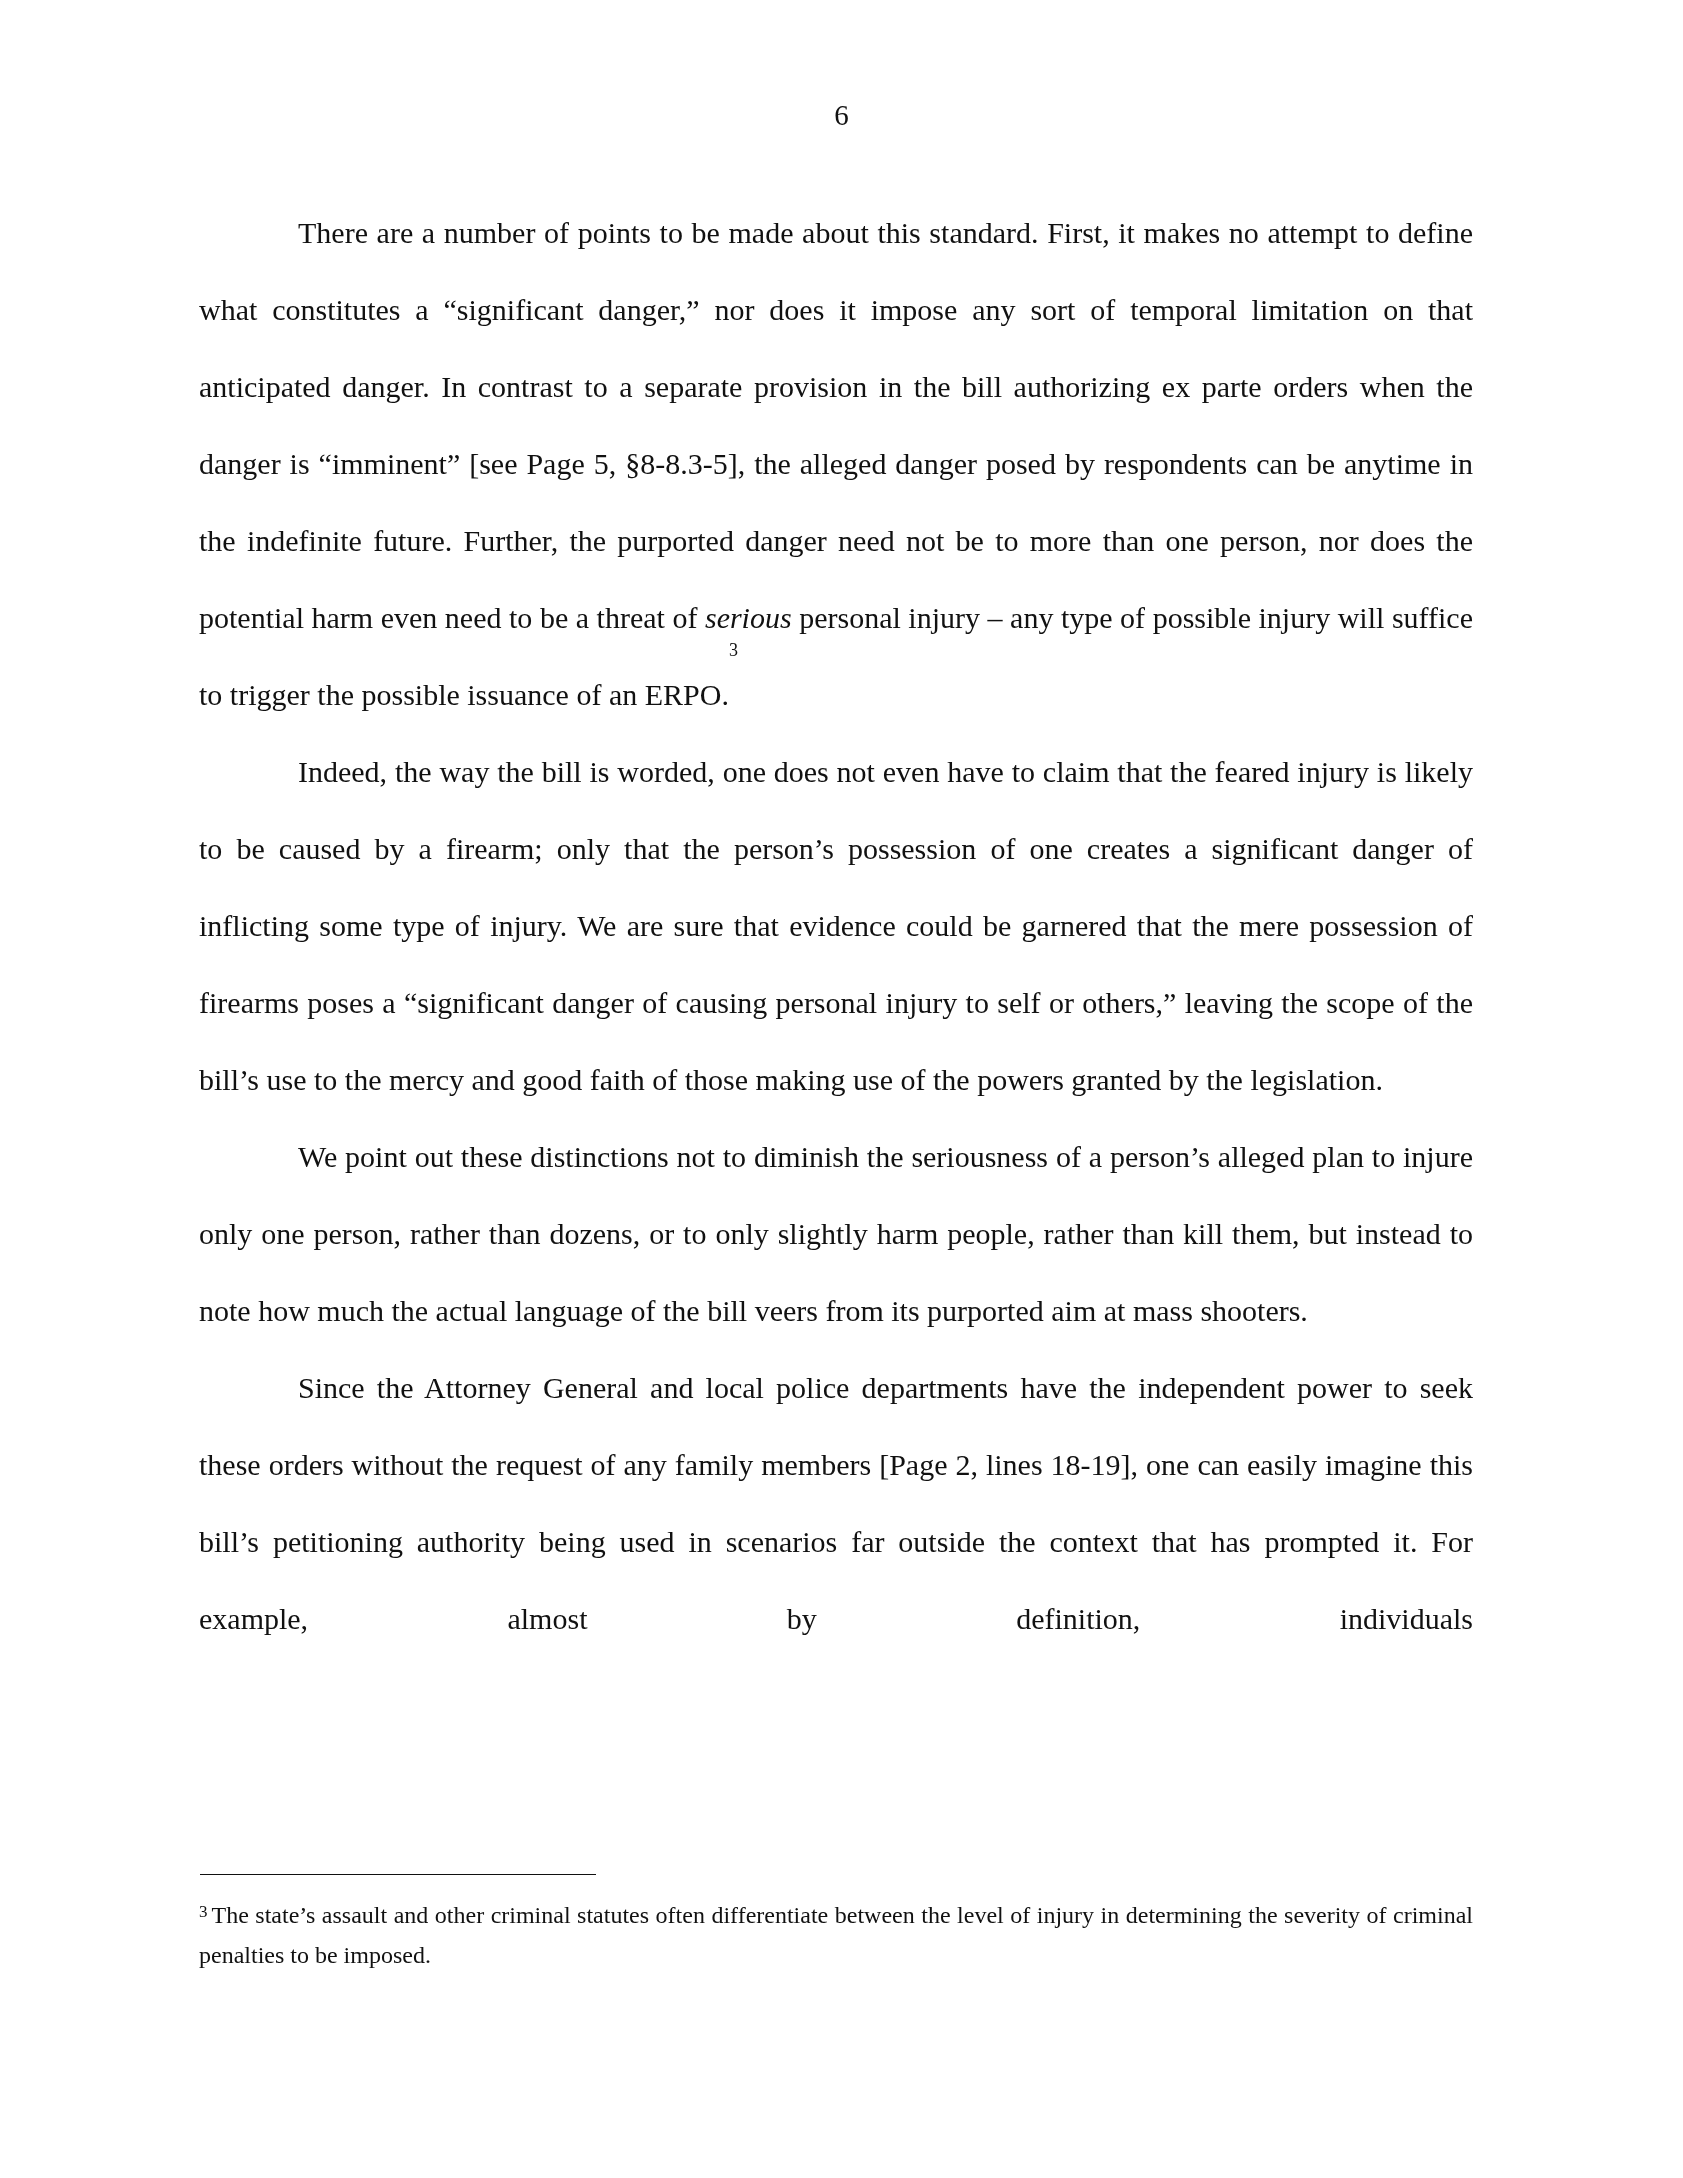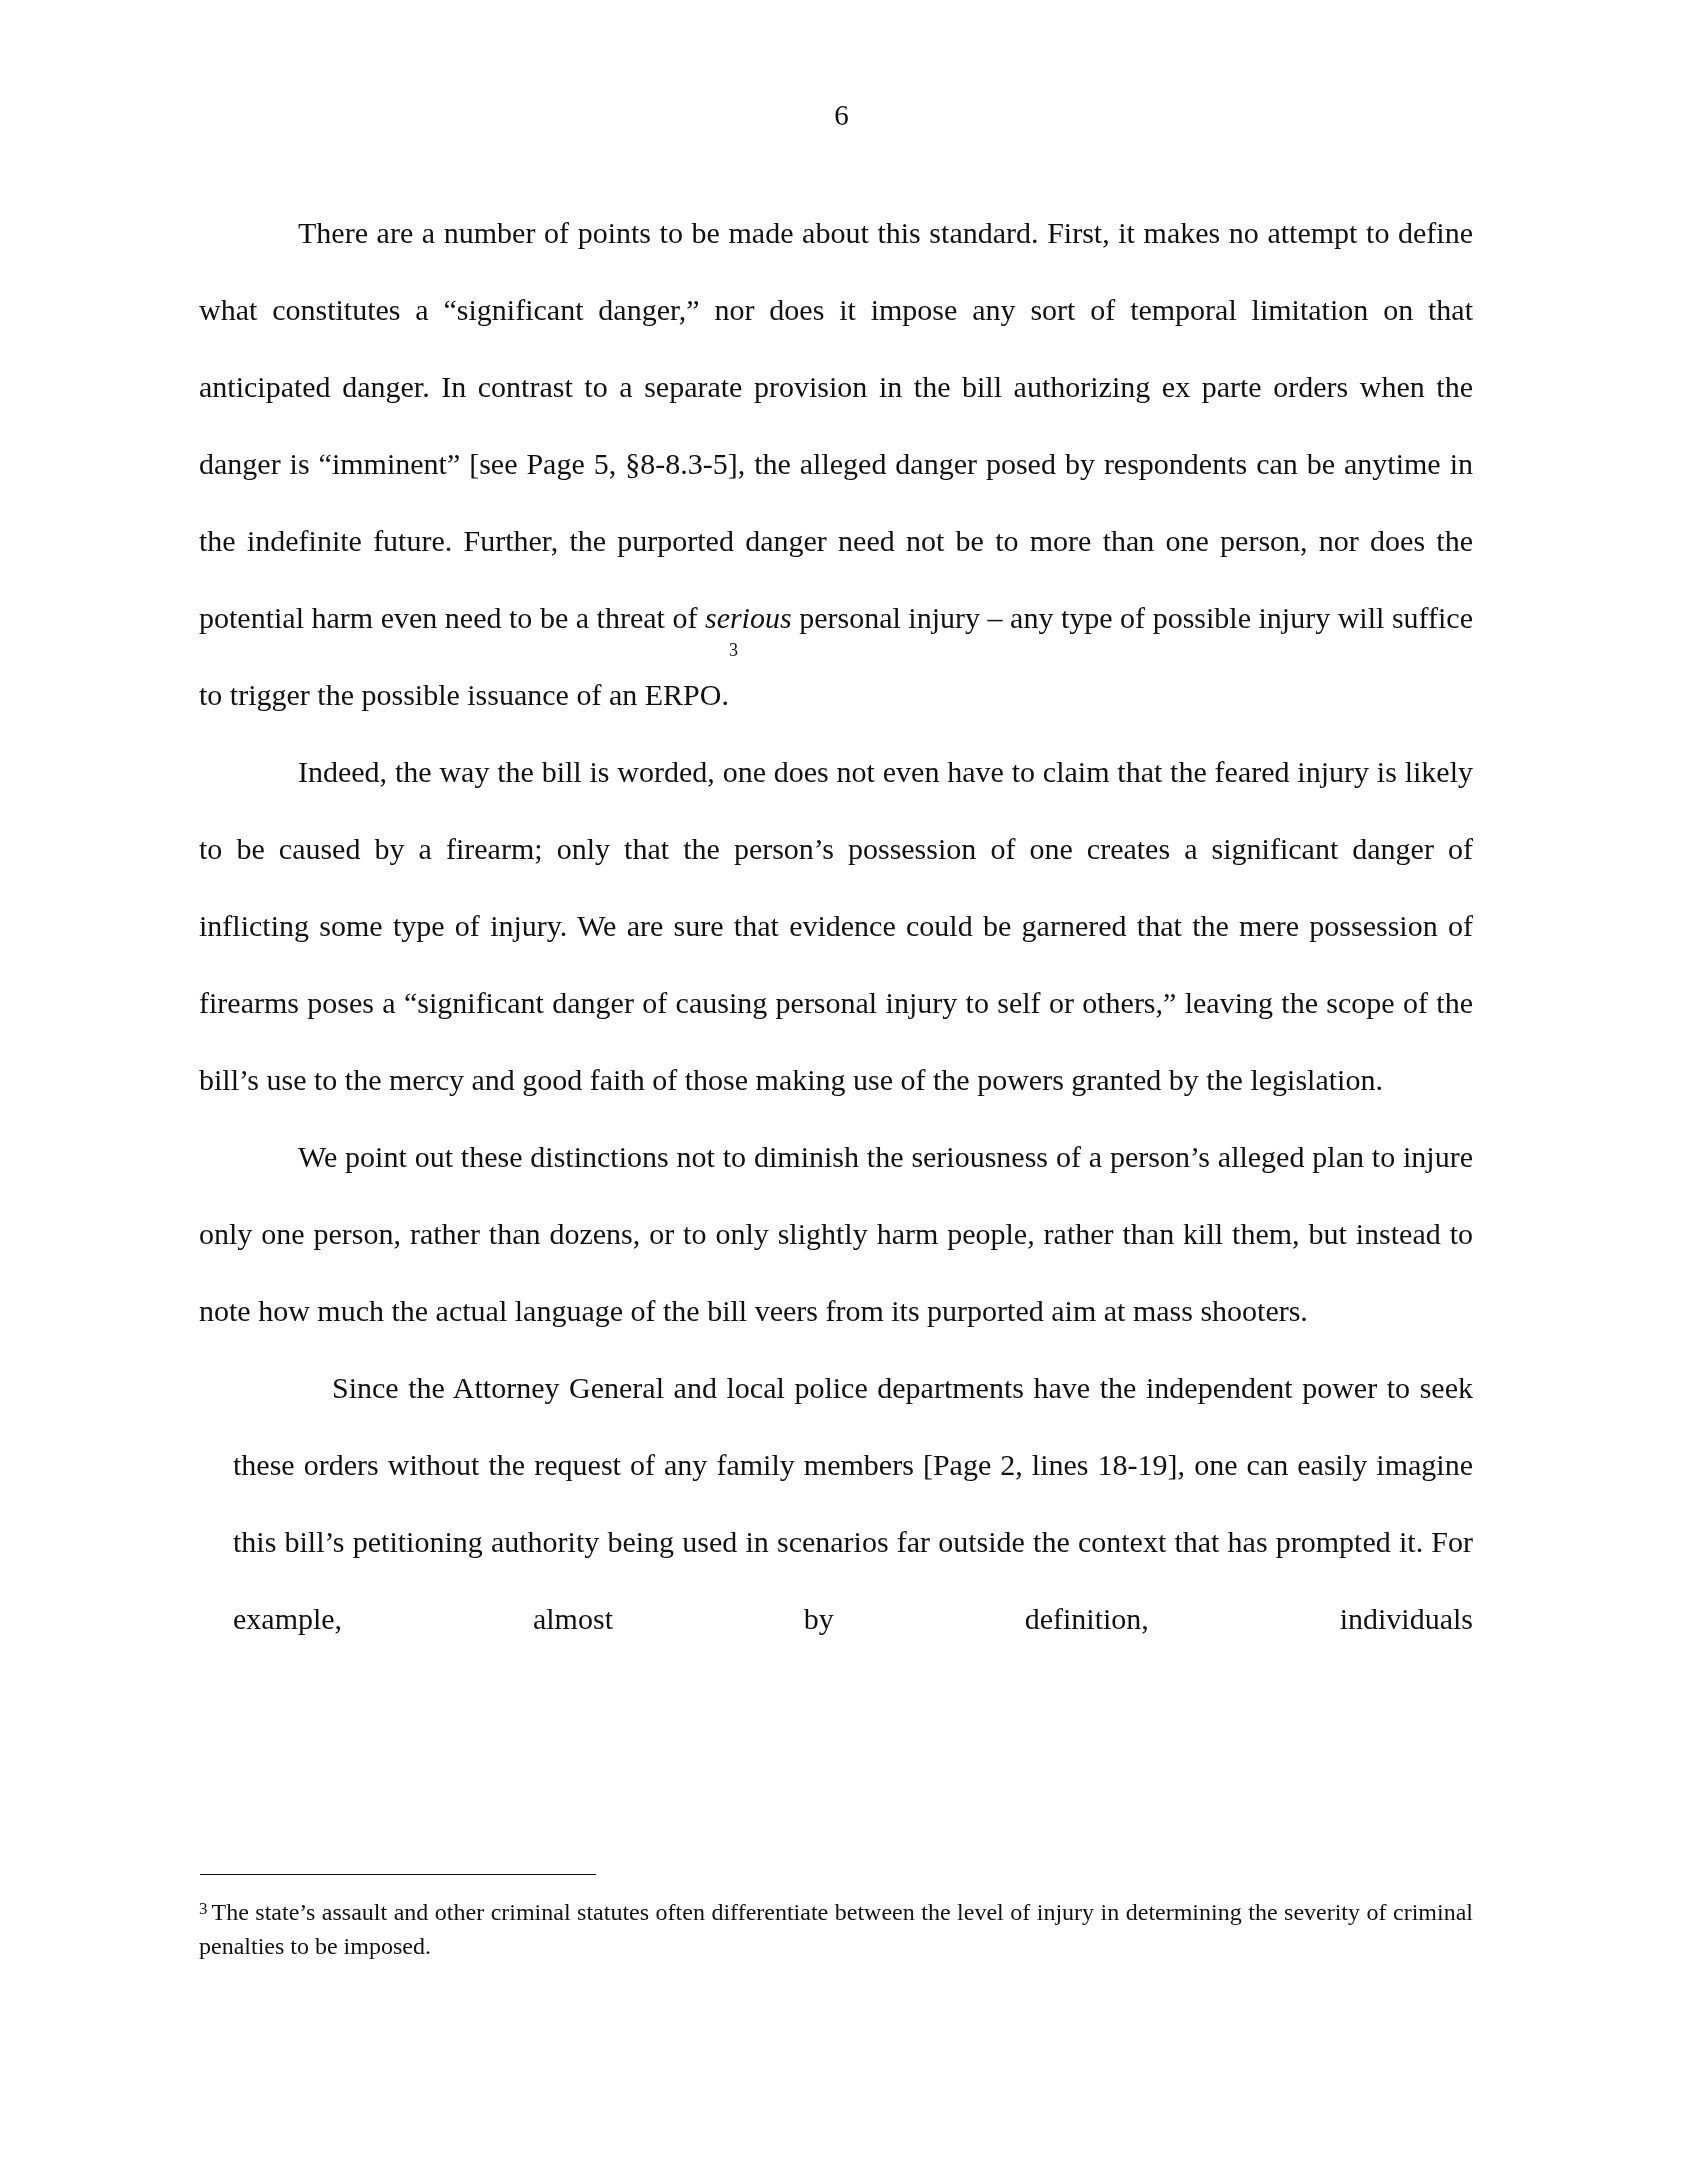--- a/index.html
+++ b/index.html
@@ -16,34 +16,34 @@
   .body-text p { margin: 0; text-indent: 99px; }
   .body-text em { }
   sup.fnref { font-size: 18px; vertical-align: top; position: relative; top: -6px; line-height: 0; }
   .footnote-rule {
     position: absolute; left: 200px; top: 1874px; width: 396px; height: 0;
     border-top: 1.6px solid #111;
   }
   .footnote {
     position: absolute; left: 199px; top: 1895px; width: 1274px;
     font-family: "Liberation Serif", "DejaVu Serif", serif;
-    font-size: 24px; line-height: 34px; text-align: justify;
+    font-size: 24px; line-height: 40px; text-align: justify;
   }
   .footnote sup { font-size: 17px; vertical-align: top; position: relative; top: -3px; margin-right: 4px; }
 </style>
 </head>
 <body>
 
 <div class="page-number">6</div>
 
 <div class="body-text">
   <p><span>There are a number of points to be made about this standard. First, it makes no attempt to define what constitutes a “significant danger,” nor does it impose any sort of temporal limitation on that anticipated danger. In contrast to a separate provision in the bill authorizing ex parte orders when the danger is “imminent” [see Page 5, §8-8.3-5], the alleged danger posed by respondents can be anytime in the indefinite future. Further, the purported danger need not be to more than one person, nor does the potential harm even need to be a threat of </span><em>serious</em><span> personal injury – any type of possible injury will suffice to trigger the possible issuance of an ERPO.</span><sup class="fnref">3</sup></p>
   <p>Indeed, the way the bill is worded, one does not even have to claim that the feared injury is likely to be caused by a firearm; only that the person’s possession of one creates a significant danger of inflicting some type of injury. We are sure that evidence could be garnered that the mere possession of firearms poses a “significant danger of causing personal injury to self or others,” leaving the scope of the bill’s use to the mercy and good faith of those making use of the powers granted by the legislation.</p>
   <p>We point out these distinctions not to diminish the seriousness of a person’s alleged plan to injure only one person, rather than dozens, or to only slightly harm people, rather than kill them, but instead to note how much the actual language of the bill veers from its purported aim at mass shooters.</p>
-  <p style="text-align-last: justify; margin-left: 34px;">Since the Attorney General and local police departments have the independent power to seek these orders without the request of any family members [Page 2, lines 18-19], one can easily imagine this bill’s petitioning authority being used in scenarios far outside the context that has prompted it. For example, almost by definition, individuals</p>
+  <p style="text-align-last: justify;">Since the Attorney General and local police departments have the independent power to seek these orders without the request of any family members [Page 2, lines 18-19], one can easily imagine this bill’s petitioning authority being used in scenarios far outside the context that has prompted it. For example, almost by definition, individuals</p>
 </div>
 
 <div class="footnote-rule"></div>
 
 <div class="footnote">
   <sup>3</sup><span>The state’s assault and other criminal statutes often differentiate between the level of injury in determining the severity of criminal penalties to be imposed.</span>
 </div>
 
 
 </body></html>

